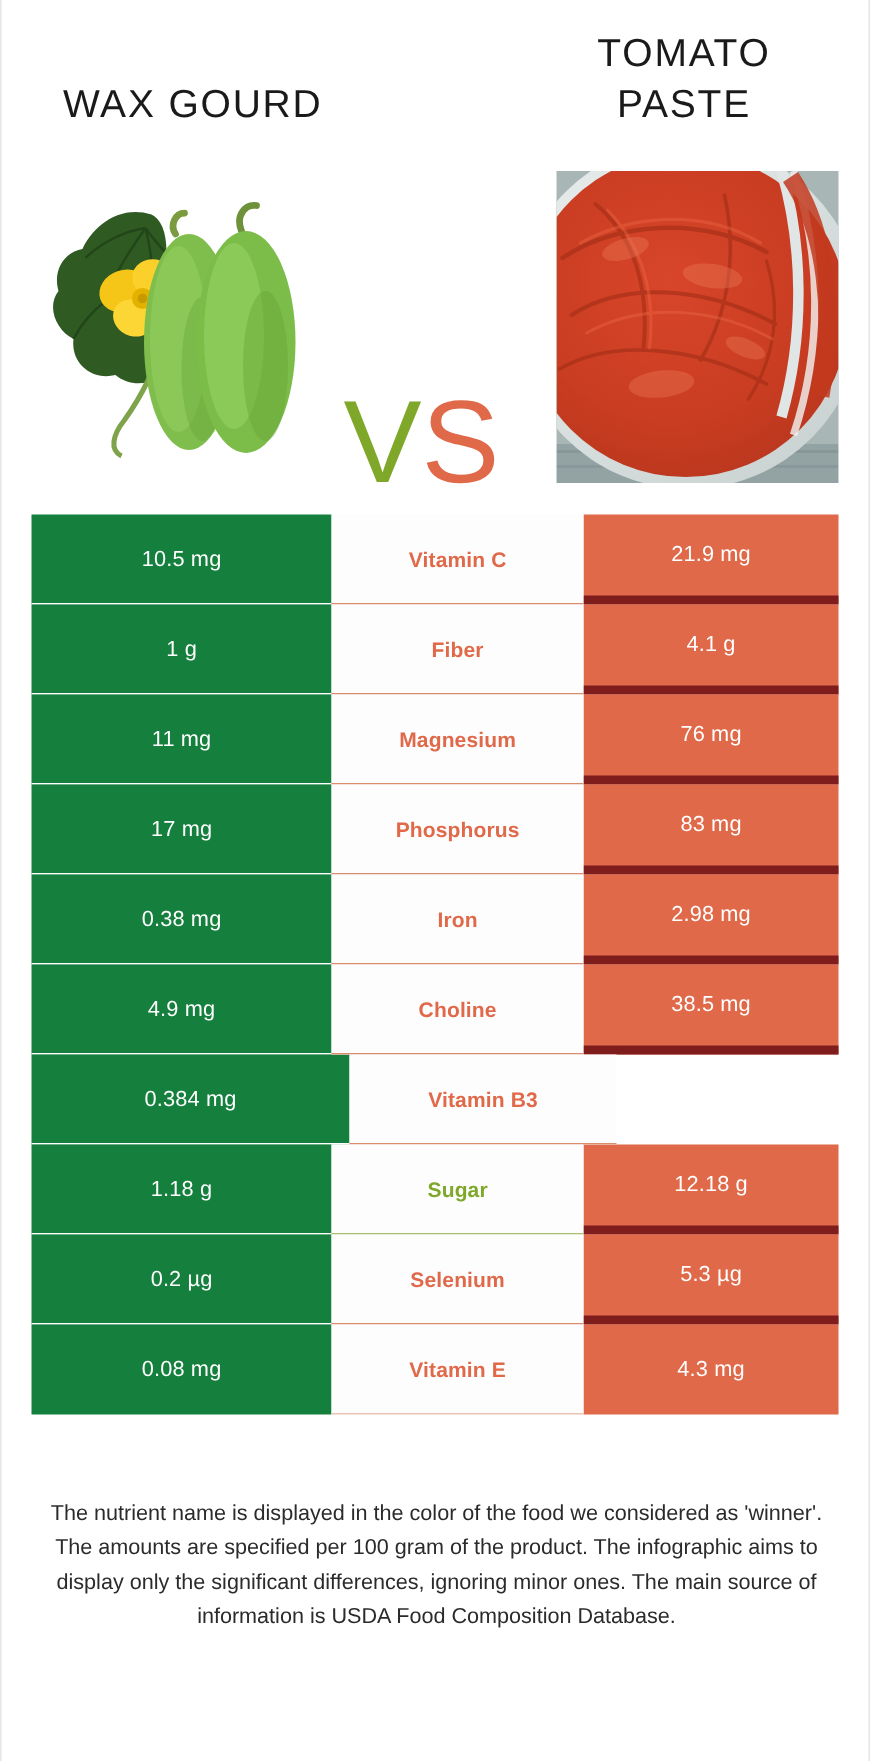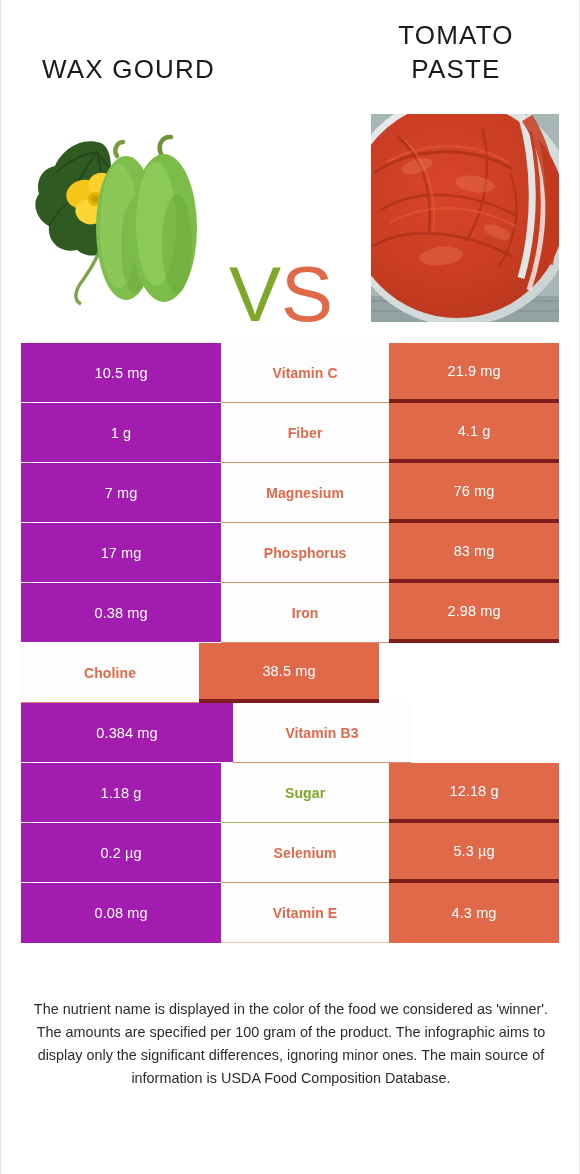--- a/index.html
+++ b/index.html
@@ -92,39 +92,39 @@
   }
   .cell {
     display: flex;
     align-items: center;
     justify-content: center;
     font-size: 14.5px;
     letter-spacing: 0.1px;
   }
   .cell-left {
     width: 212px;
-    background: #a21caf;
+    background: #15803d;
     color: #ffffff;
     border-bottom: 1px solid #ffffff;
   }
   .cell-mid {
     width: 178px;
     background: #fdfdfd;
     font-weight: bold;
     font-size: 14px;
   }
   .cell-mid .label-inner {
     width: 100%;
     text-align: center;
   }
   .cell-right {
     width: 180px;
     background: #E0694A;
     color: #ffffff;
-    border-bottom: 4px solid #7f1d1d;
+    border-bottom: 6px solid #7f1d1d;
   }
   .row:last-child .cell-left,
   .row:last-child .cell-right { border-bottom: none; }
 
   .cell-mid {
     border-bottom: 1px solid #d98b6e;
     position: relative;
   }
   .row.winner-left .cell-mid { border-bottom-color: #a7bf6c; }
   .row:last-child .cell-mid { border-bottom: 1px solid #e9c3b3; }
@@ -248,41 +248,42 @@
       <div class="cell cell-right">21.9 mg</div>
     </div>
     <div class="row">
       <div class="cell cell-left">1 g</div>
       <div class="cell cell-mid">
         <span class="label-inner win-orange">Fiber</span>
       </div>
       <div class="cell cell-right">4.1 g</div>
     </div>
     <div class="row">
-      <div class="cell cell-left">7 mg</div>
+      <div class="cell cell-left">11 mg</div>
       <div class="cell cell-mid">
         <span class="label-inner win-orange">Magnesium</span>
       </div>
       <div class="cell cell-right">76 mg</div>
     </div>
     <div class="row">
       <div class="cell cell-left">17 mg</div>
       <div class="cell cell-mid">
         <span class="label-inner win-orange">Phosphorus</span>
       </div>
       <div class="cell cell-right">83 mg</div>
     </div>
     <div class="row">
       <div class="cell cell-left">0.38 mg</div>
       <div class="cell cell-mid">
         <span class="label-inner win-orange">Iron</span>
       </div>
       <div class="cell cell-right">2.98 mg</div>
     </div>
     <div class="row">
+      <div class="cell cell-left">4.9 mg</div>
       <div class="cell cell-mid">
         <span class="label-inner win-orange">Choline</span>
       </div>
       <div class="cell cell-right">38.5 mg</div>
     </div>
     <div class="row">
       <div class="cell cell-left">0.384 mg</div>
       <div class="cell cell-mid">
         <span class="label-inner win-orange">Vitamin B3</span>
       </div>

